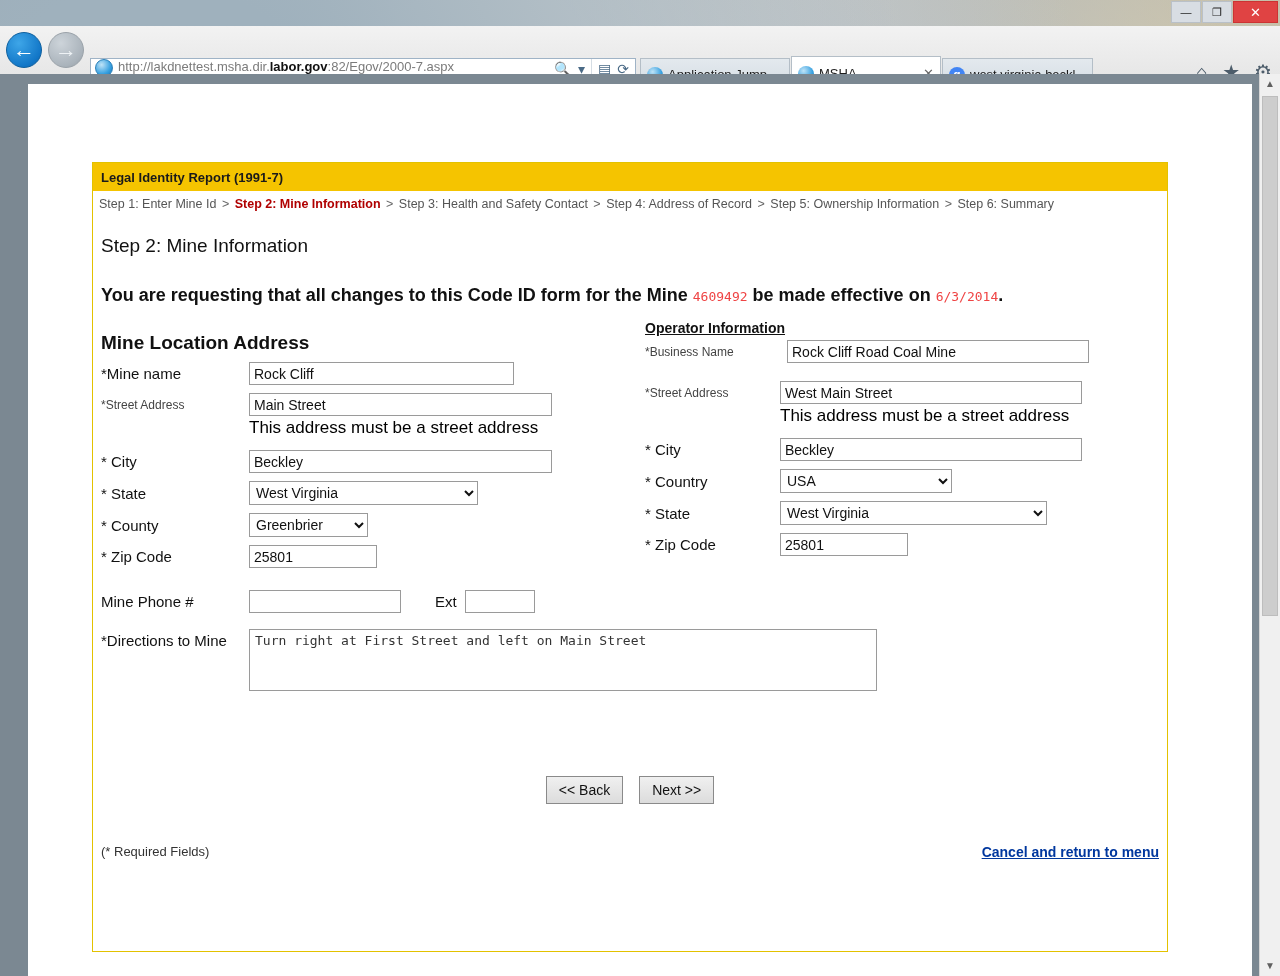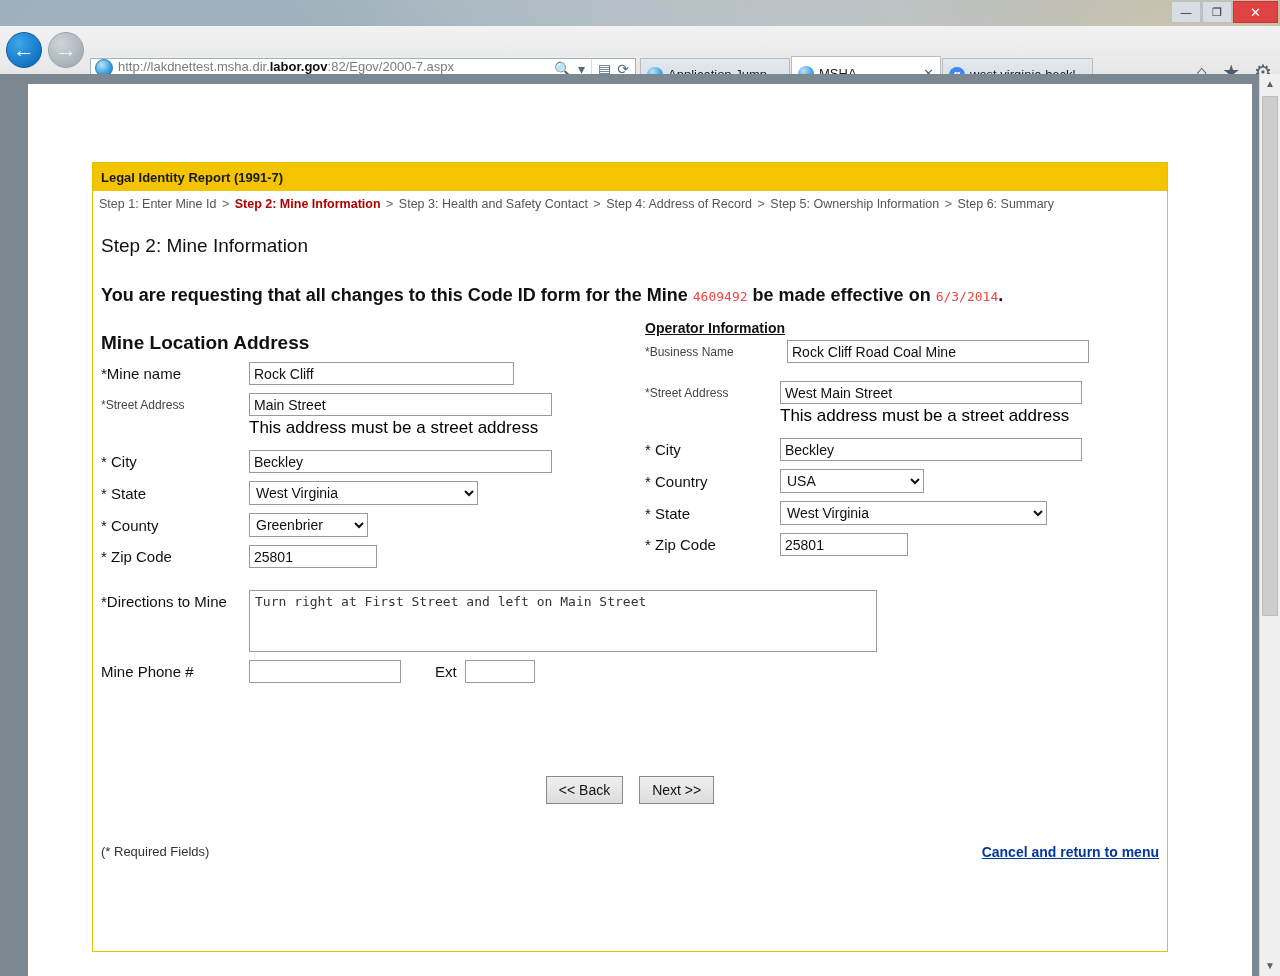--- a/index.html
+++ b/index.html
@@ -500,31 +500,31 @@
               <select style="width:119px">
                 <option>Greenbrier</option>
               </select>
             </div>
 
             <div class="row" style="margin-bottom:22px">
               <span class="lbl" style="width:148px">* Zip Code</span>
               <input type="text" style="width: 128px;" value="25801">
             </div>
 
-            <div class="row" style="align-items:flex-start">
-              <span class="lbl" style="width:148px; line-height:23px">*Directions to Mine</span>
-              <textarea rows="3" style="width: 628px; height: 62px;">Turn right at First Street and left on Main Street</textarea>
-            </div>
-
             <div class="row" style="margin-bottom:16px">
               <span class="lbl" style="width:148px">Mine Phone #</span>
               <input type="text" style="width: 152px;" value="">
               <span class="lbl" style="margin:0 8px 0 34px">Ext</span>
               <input type="text" style="width: 70px;" value="">
             </div>
+
+            <div class="row" style="align-items:flex-start">
+              <span class="lbl" style="width:148px; line-height:23px">*Directions to Mine</span>
+              <textarea rows="3" style="width: 628px; height: 62px;">Turn right at First Street and left on Main Street</textarea>
+            </div>
           </div>
 
           <div class="col-right">
             <h4 class="sec">Operator Information</h4>
 
             <div class="row" style="margin-bottom:18px">
               <span class="lbl-sm" style="width:142px; text-align:left">*Business Name</span>
               <input type="text" style="width: 302px;" value="Rock Cliff Road Coal Mine">
             </div>
 
@@ -537,21 +537,21 @@
               <span class="hint">This address must be a street address</span>
             </div>
 
             <div class="row">
               <span class="lbl" style="width:135px">* City</span>
               <input type="text" style="width: 302px;" value="Beckley">
             </div>
 
             <div class="row">
               <span class="lbl" style="width:135px">* Country</span>
-              <select style="width:144px">
+              <select style="width:172px">
                 <option>USA</option>
               </select>
             </div>
 
             <div class="row">
               <span class="lbl" style="width:135px">* State</span>
               <select style="width:267px">
                 <option>West Virginia</option>
               </select>
             </div>

